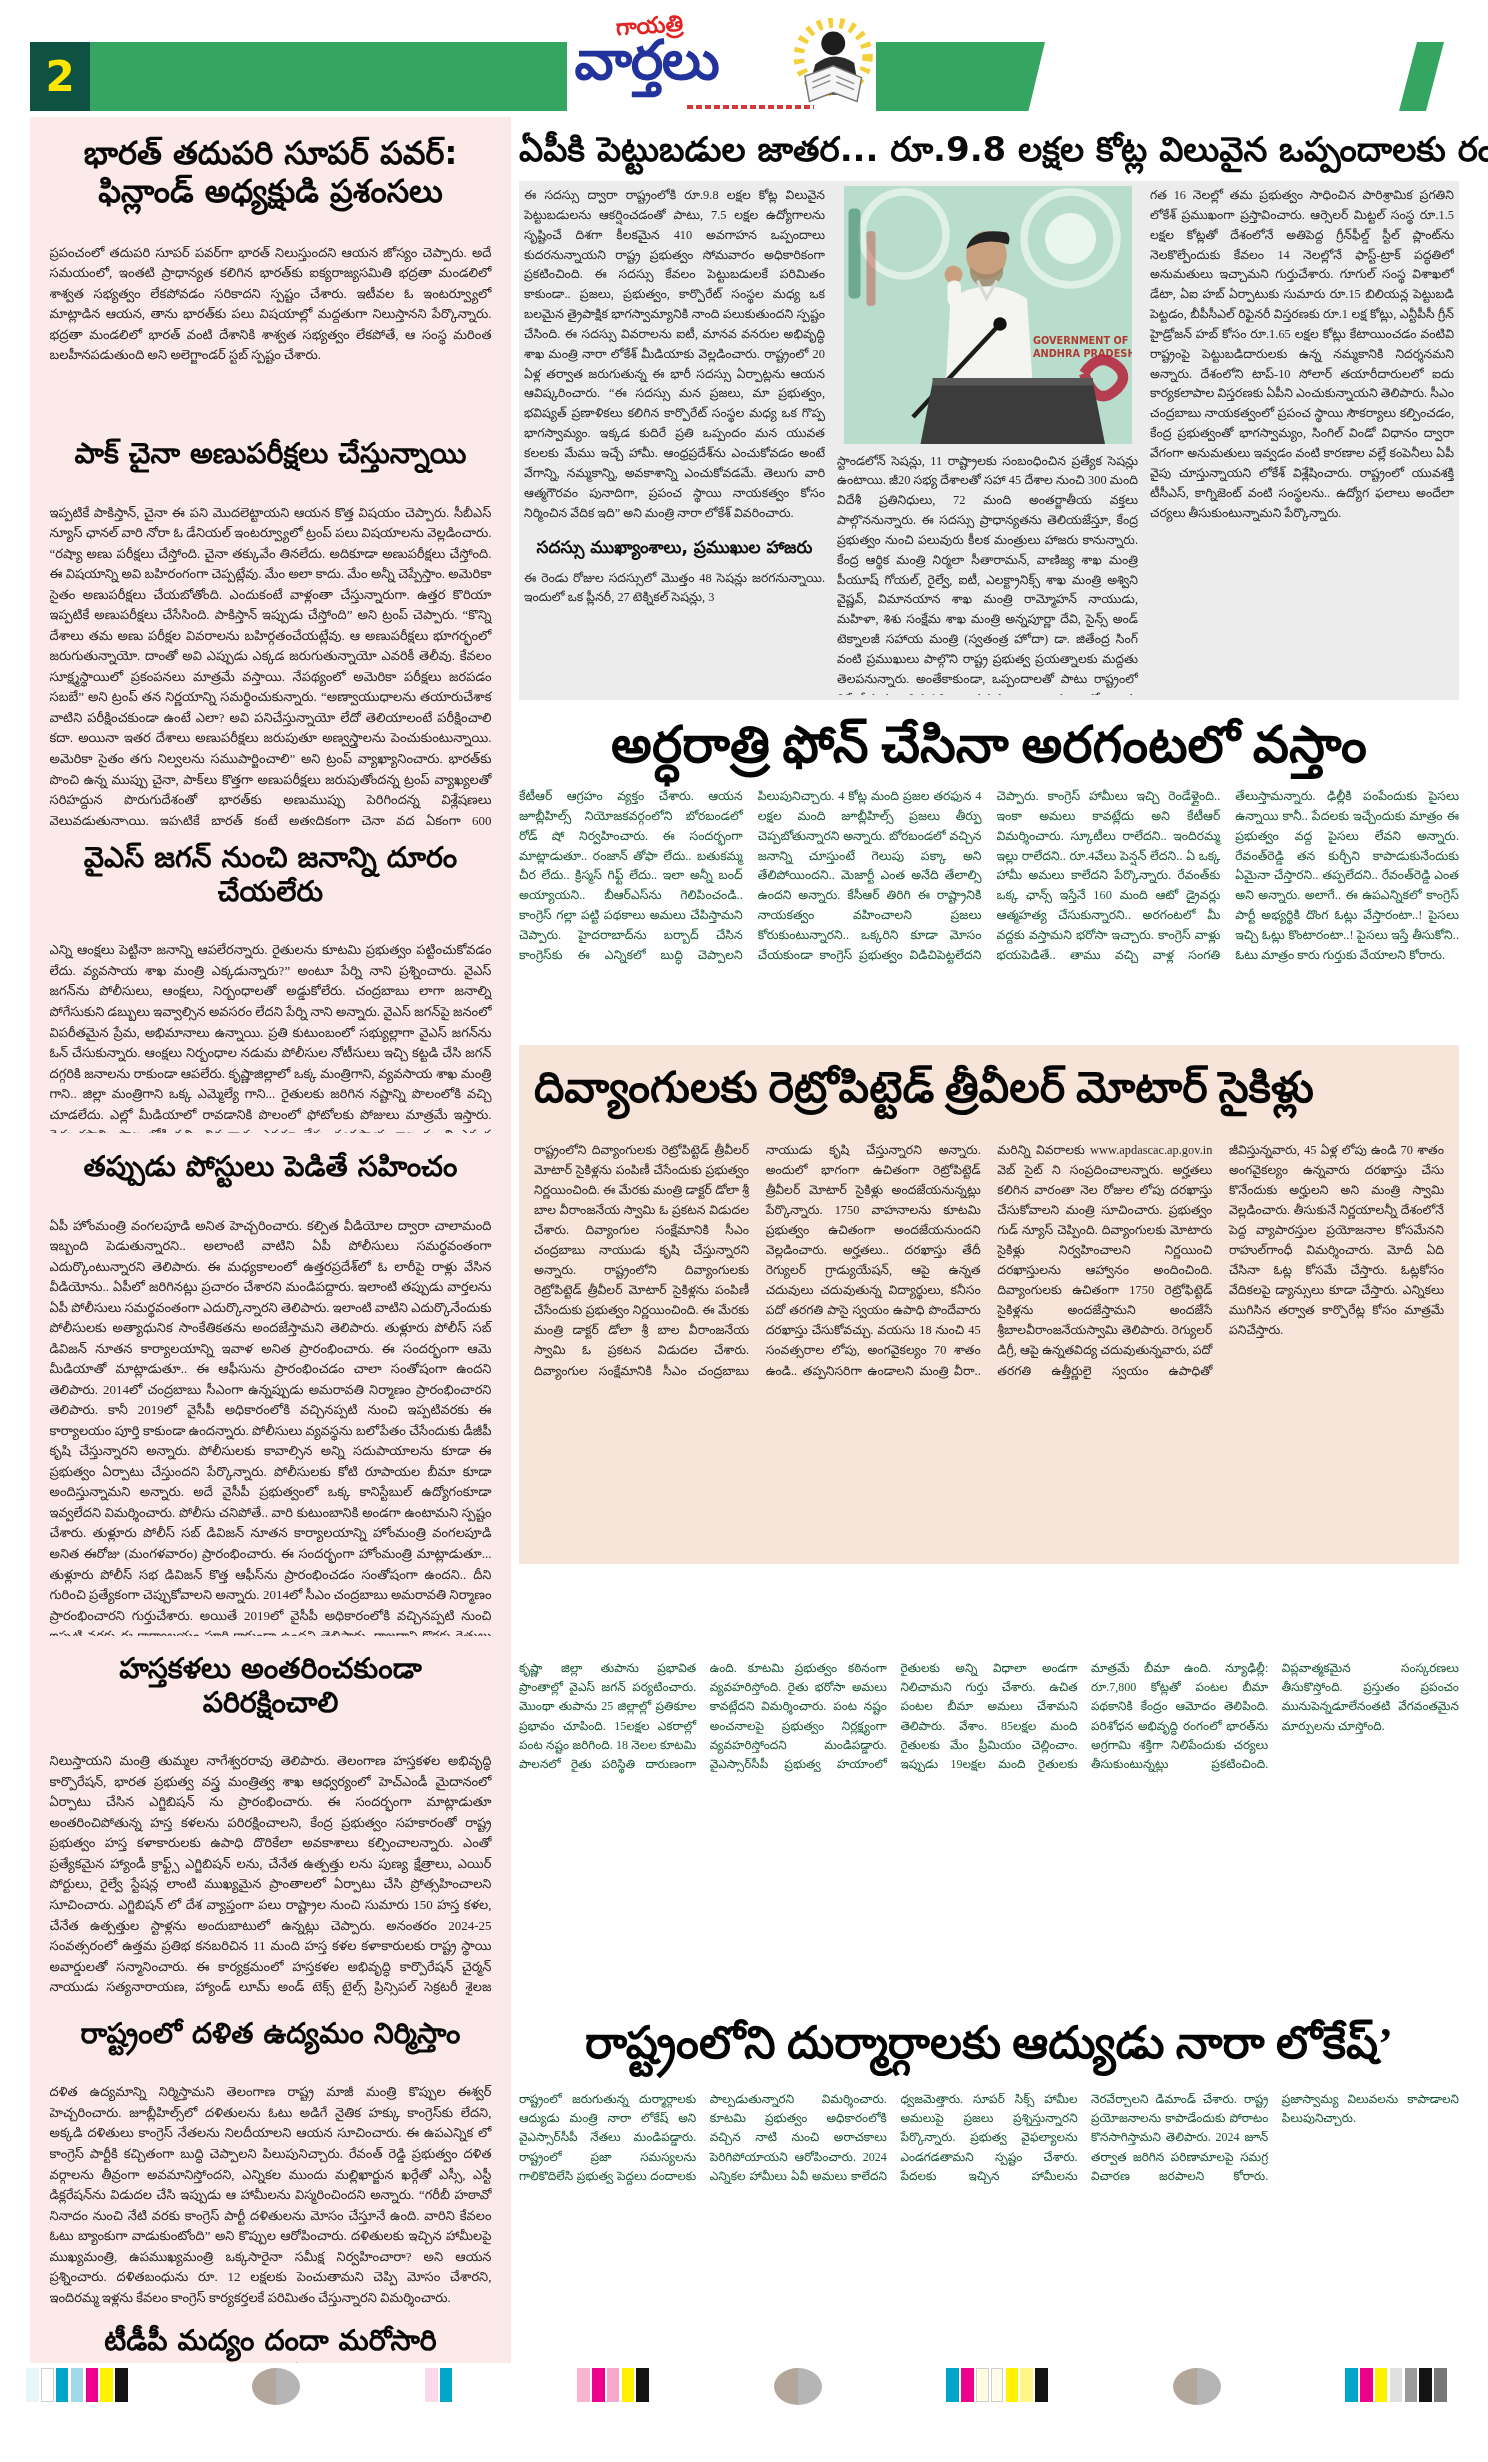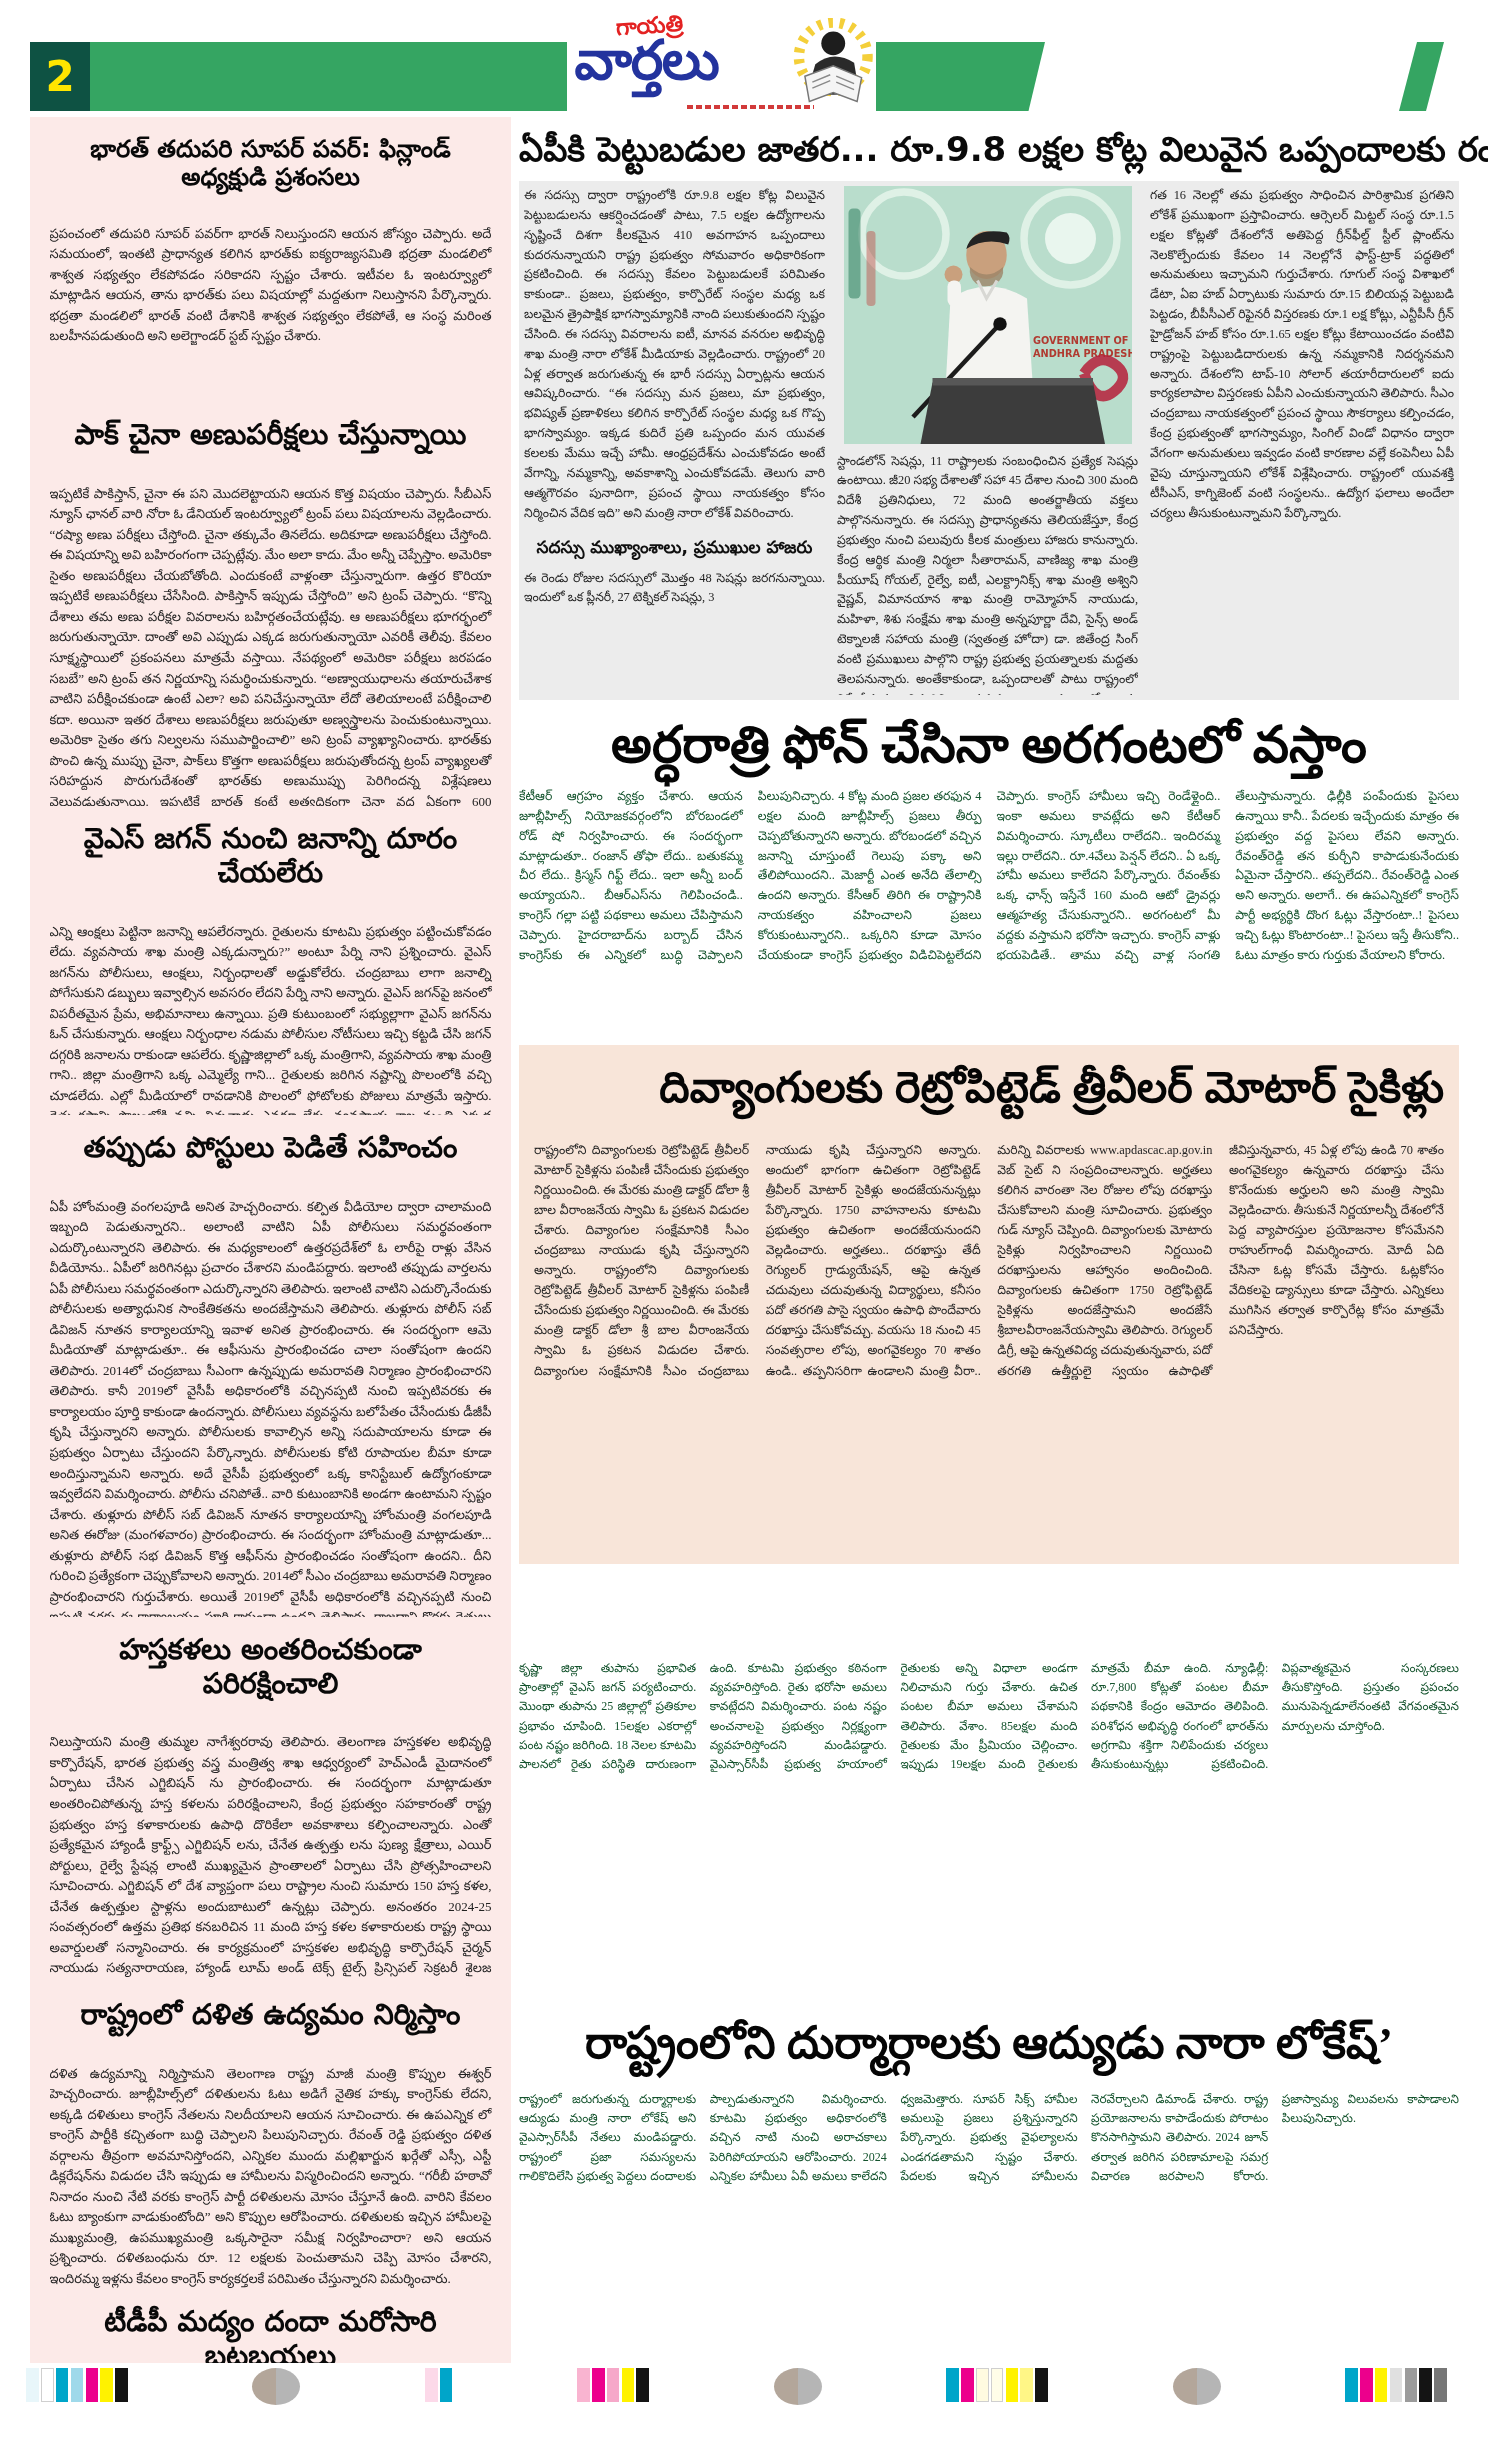--- a/index.html
+++ b/index.html
@@ -26,21 +26,21 @@
             font-weight:bold;font-family:"DejaVu Sans",sans-serif;letter-spacing:-1.5px;}
   .mh-tagline{position:absolute;left:120px;top:100px;width:127px;height:4.5px;
               background:repeating-linear-gradient(90deg,#d23a3a 0 6px,transparent 6px 9px);}
   .mh-art{position:absolute;right:1.5px;top:13.5px;width:88px;height:94px;}
 
   
   .leftcol{position:absolute;left:30px;top:117px;width:481px;height:2246px;background:#fceae8;
            padding:12px 19.5px;overflow:hidden;}
   .lhead{font-family:"DejaVu Sans",sans-serif;font-weight:bold;color:#090909;text-align:center;
          line-height:1.18;margin:16.5px 0 10.5px;}
-  .lhead.big{font-size:24px;margin-top:6px;}
+  .lhead.big{font-size:32px;margin-top:6px;}
   .lhead.med{font-size:28.5px;}
   .lbody{font-size:13px;line-height:1.58;text-align:justify;color:#222;overflow:hidden;margin-top:32px;}
 
   
   .topheadline{position:absolute;left:519px;top:120px;width:940px;height:58px;background:#fff;
                font-family:"DejaVu Sans",sans-serif;font-weight:bold;font-size:34px;color:#0a0a0a;
                text-align:center;line-height:58px;white-space:nowrap;}
   .graypanel{position:absolute;left:519px;top:181px;width:940px;height:519px;background:#ececec;
              padding:5px;display:grid;grid-template-columns:301px 301px 1fr;gap:12px;overflow:hidden;}
   .gcol{font-size:12.4px;line-height:1.6;text-align:justify;color:#242424;overflow:hidden;}
@@ -49,21 +49,21 @@
   .photo{width:288px;height:258px;display:block;margin:0 auto 7.5px;}
 
   .secHead{position:absolute;left:519px;width:940px;text-align:center;color:#050505;
            font-family:Liberation Serif, serif;font-weight:bold;white-space:nowrap;}
   .secBody{position:absolute;left:519px;width:940px;font-size:12.4px;line-height:1.6;
            text-align:justify;color:#14532d;column-gap:15px;overflow:hidden;font-family:Liberation Serif, serif;}
   .h2a{top:711px;font-size:51px;height:69px;line-height:69px;}
   .b2a{top:787px;height:247px;column-count:4;}
   .peach{position:absolute;left:519px;top:1045px;width:940px;height:519px;background:#f8e5d9;
          padding:18px 15px 10.5px;overflow:hidden;}
-  .peach .ph{font-family:Liberation Sans, sans-serif;font-weight:bold;font-size:43px;text-align:right;
+  .peach .ph{font-family:Liberation Serif, serif;font-weight:bold;font-size:43px;text-align:left;
              white-space:nowrap;margin-bottom:16.5px;color:#050505;}
   .peach .pb{font-size:12.4px;line-height:1.62;text-align:justify;column-count:4;column-gap:16.5px;
              height:420px;overflow:hidden;color:#242424;}
   .h4a{top:1572px;font-size:46px;height:72px;line-height:72px;}
   .b4a{top:1659px;height:306px;column-count:5;column-gap:13.5px;font-size:12px;}
   .h5a{top:2009px;font-size:45px;height:69px;line-height:69px;}
   .b5a{top:2090px;height:264px;column-count:5;column-gap:13.5px;font-size:12px;}
 
   
   .barsrow{position:absolute;left:26px;top:2368px;width:1421px;height:39px;

